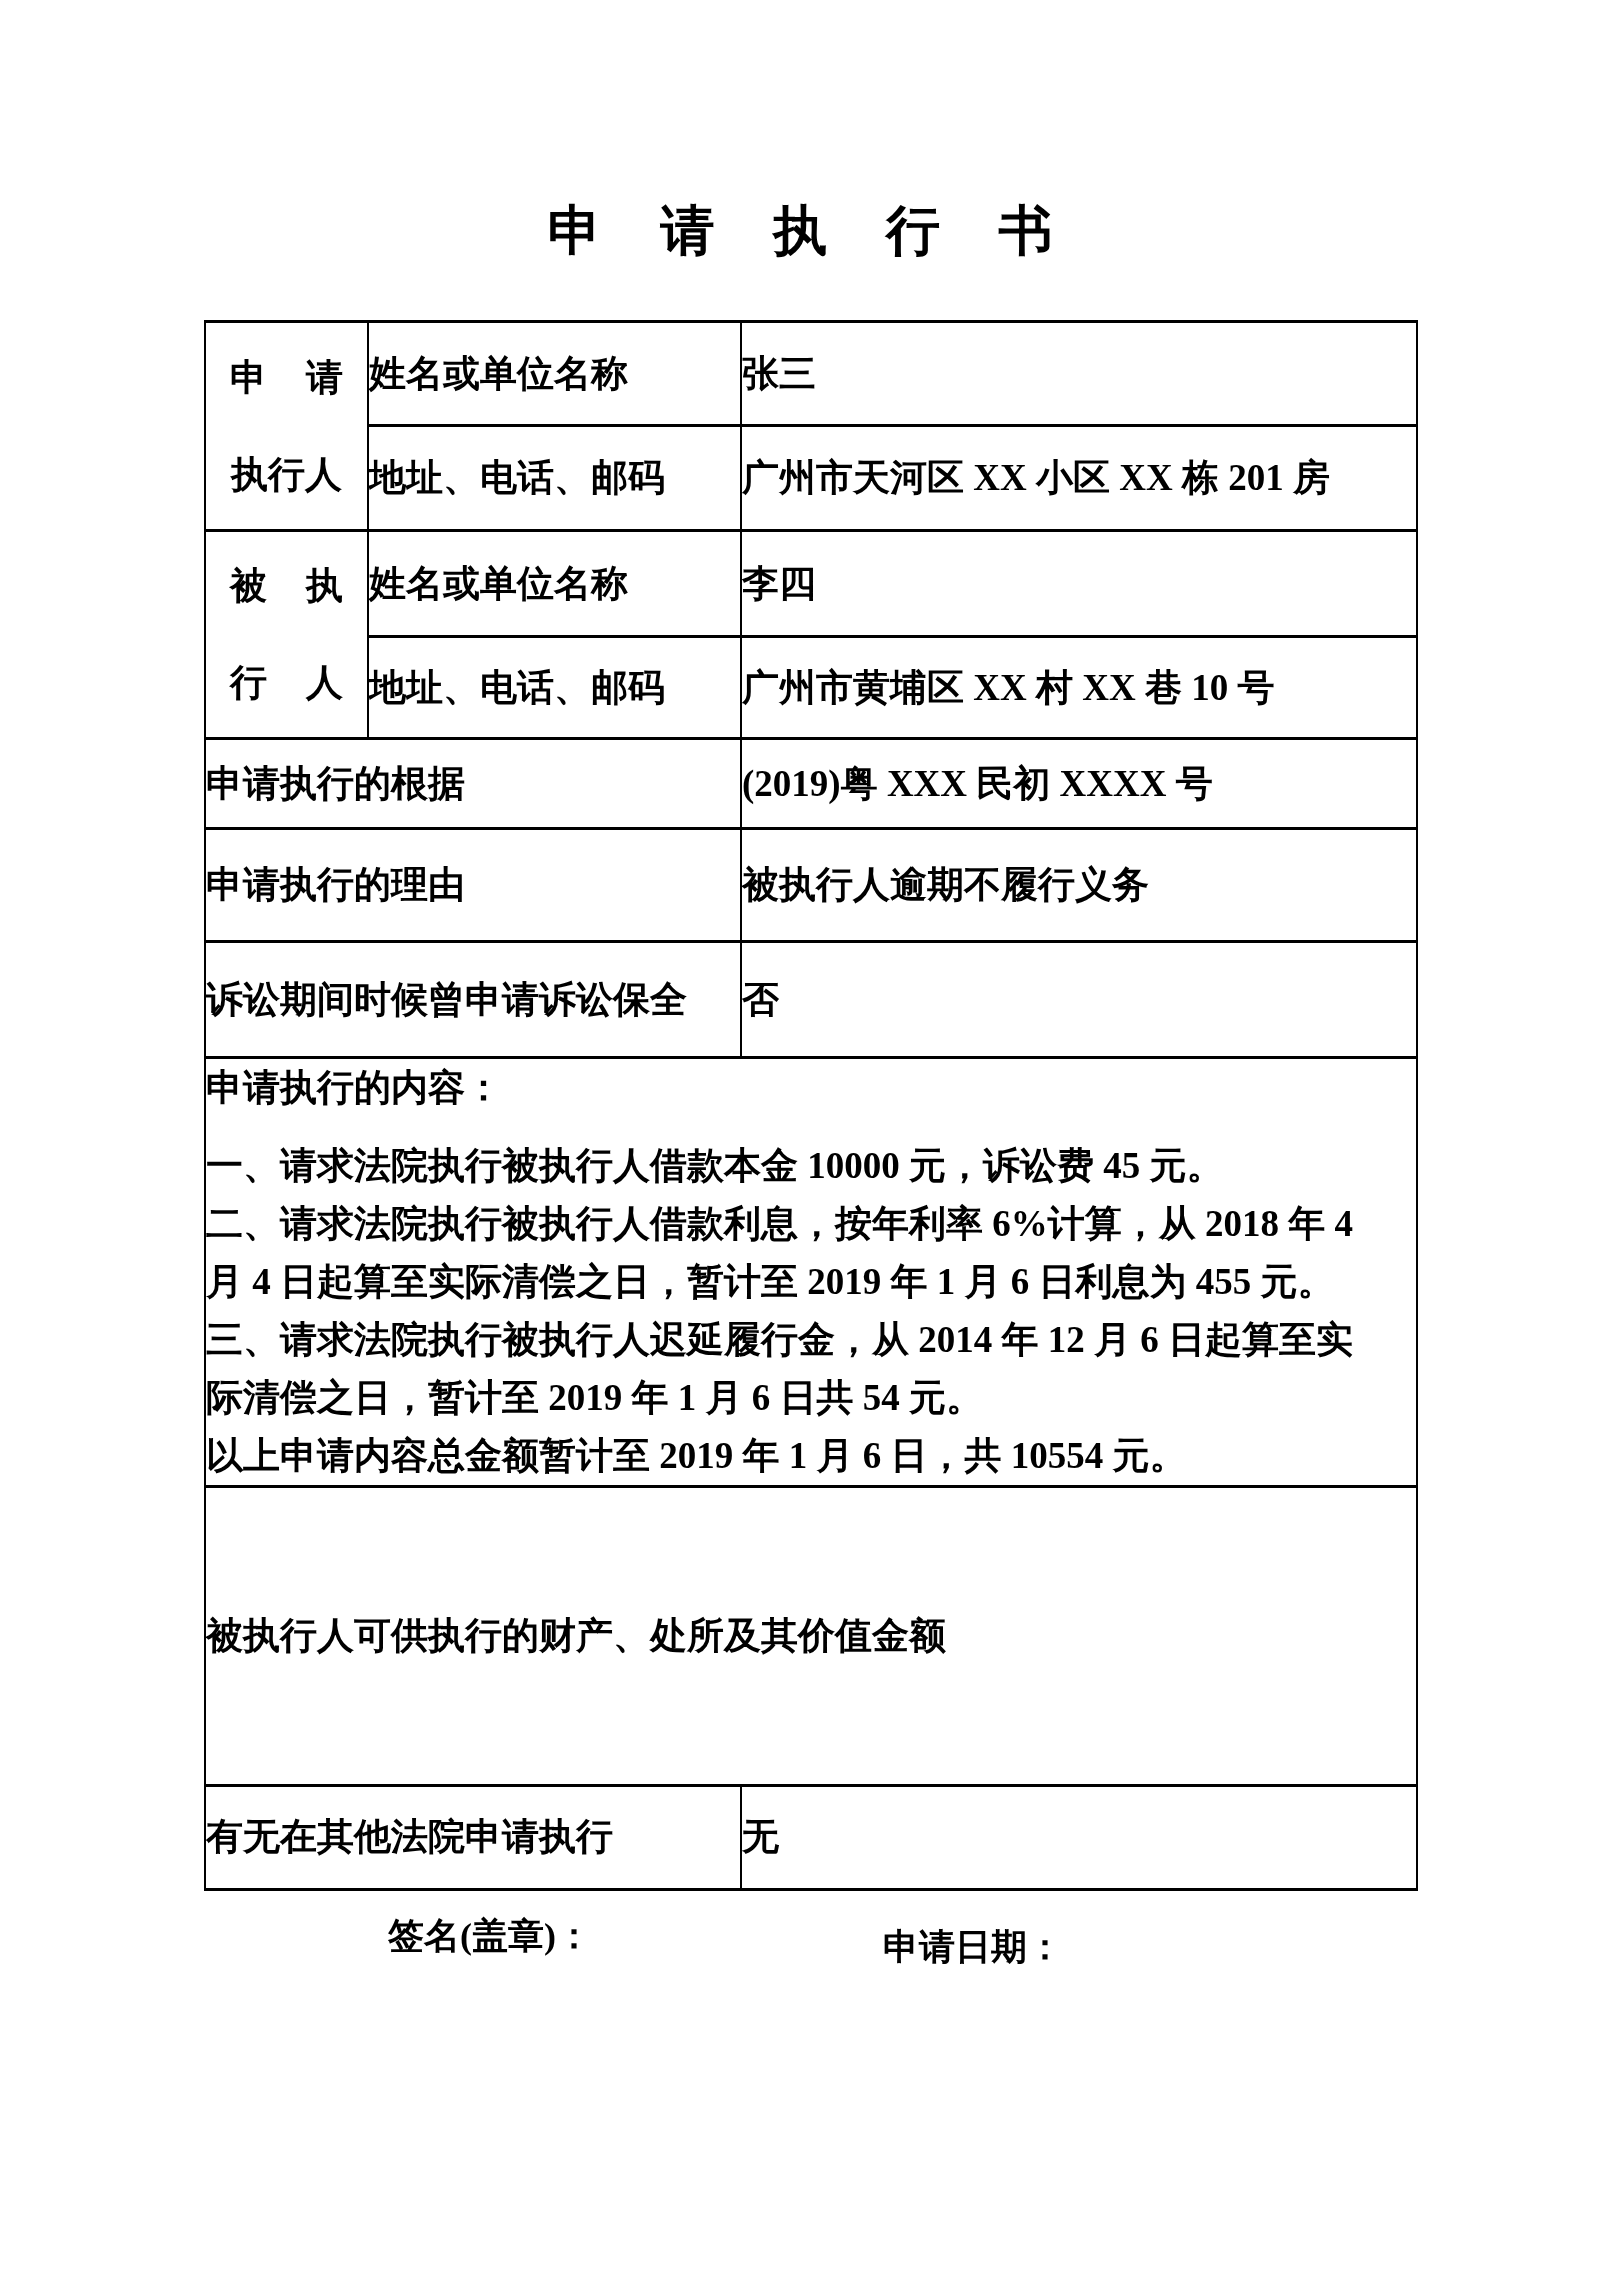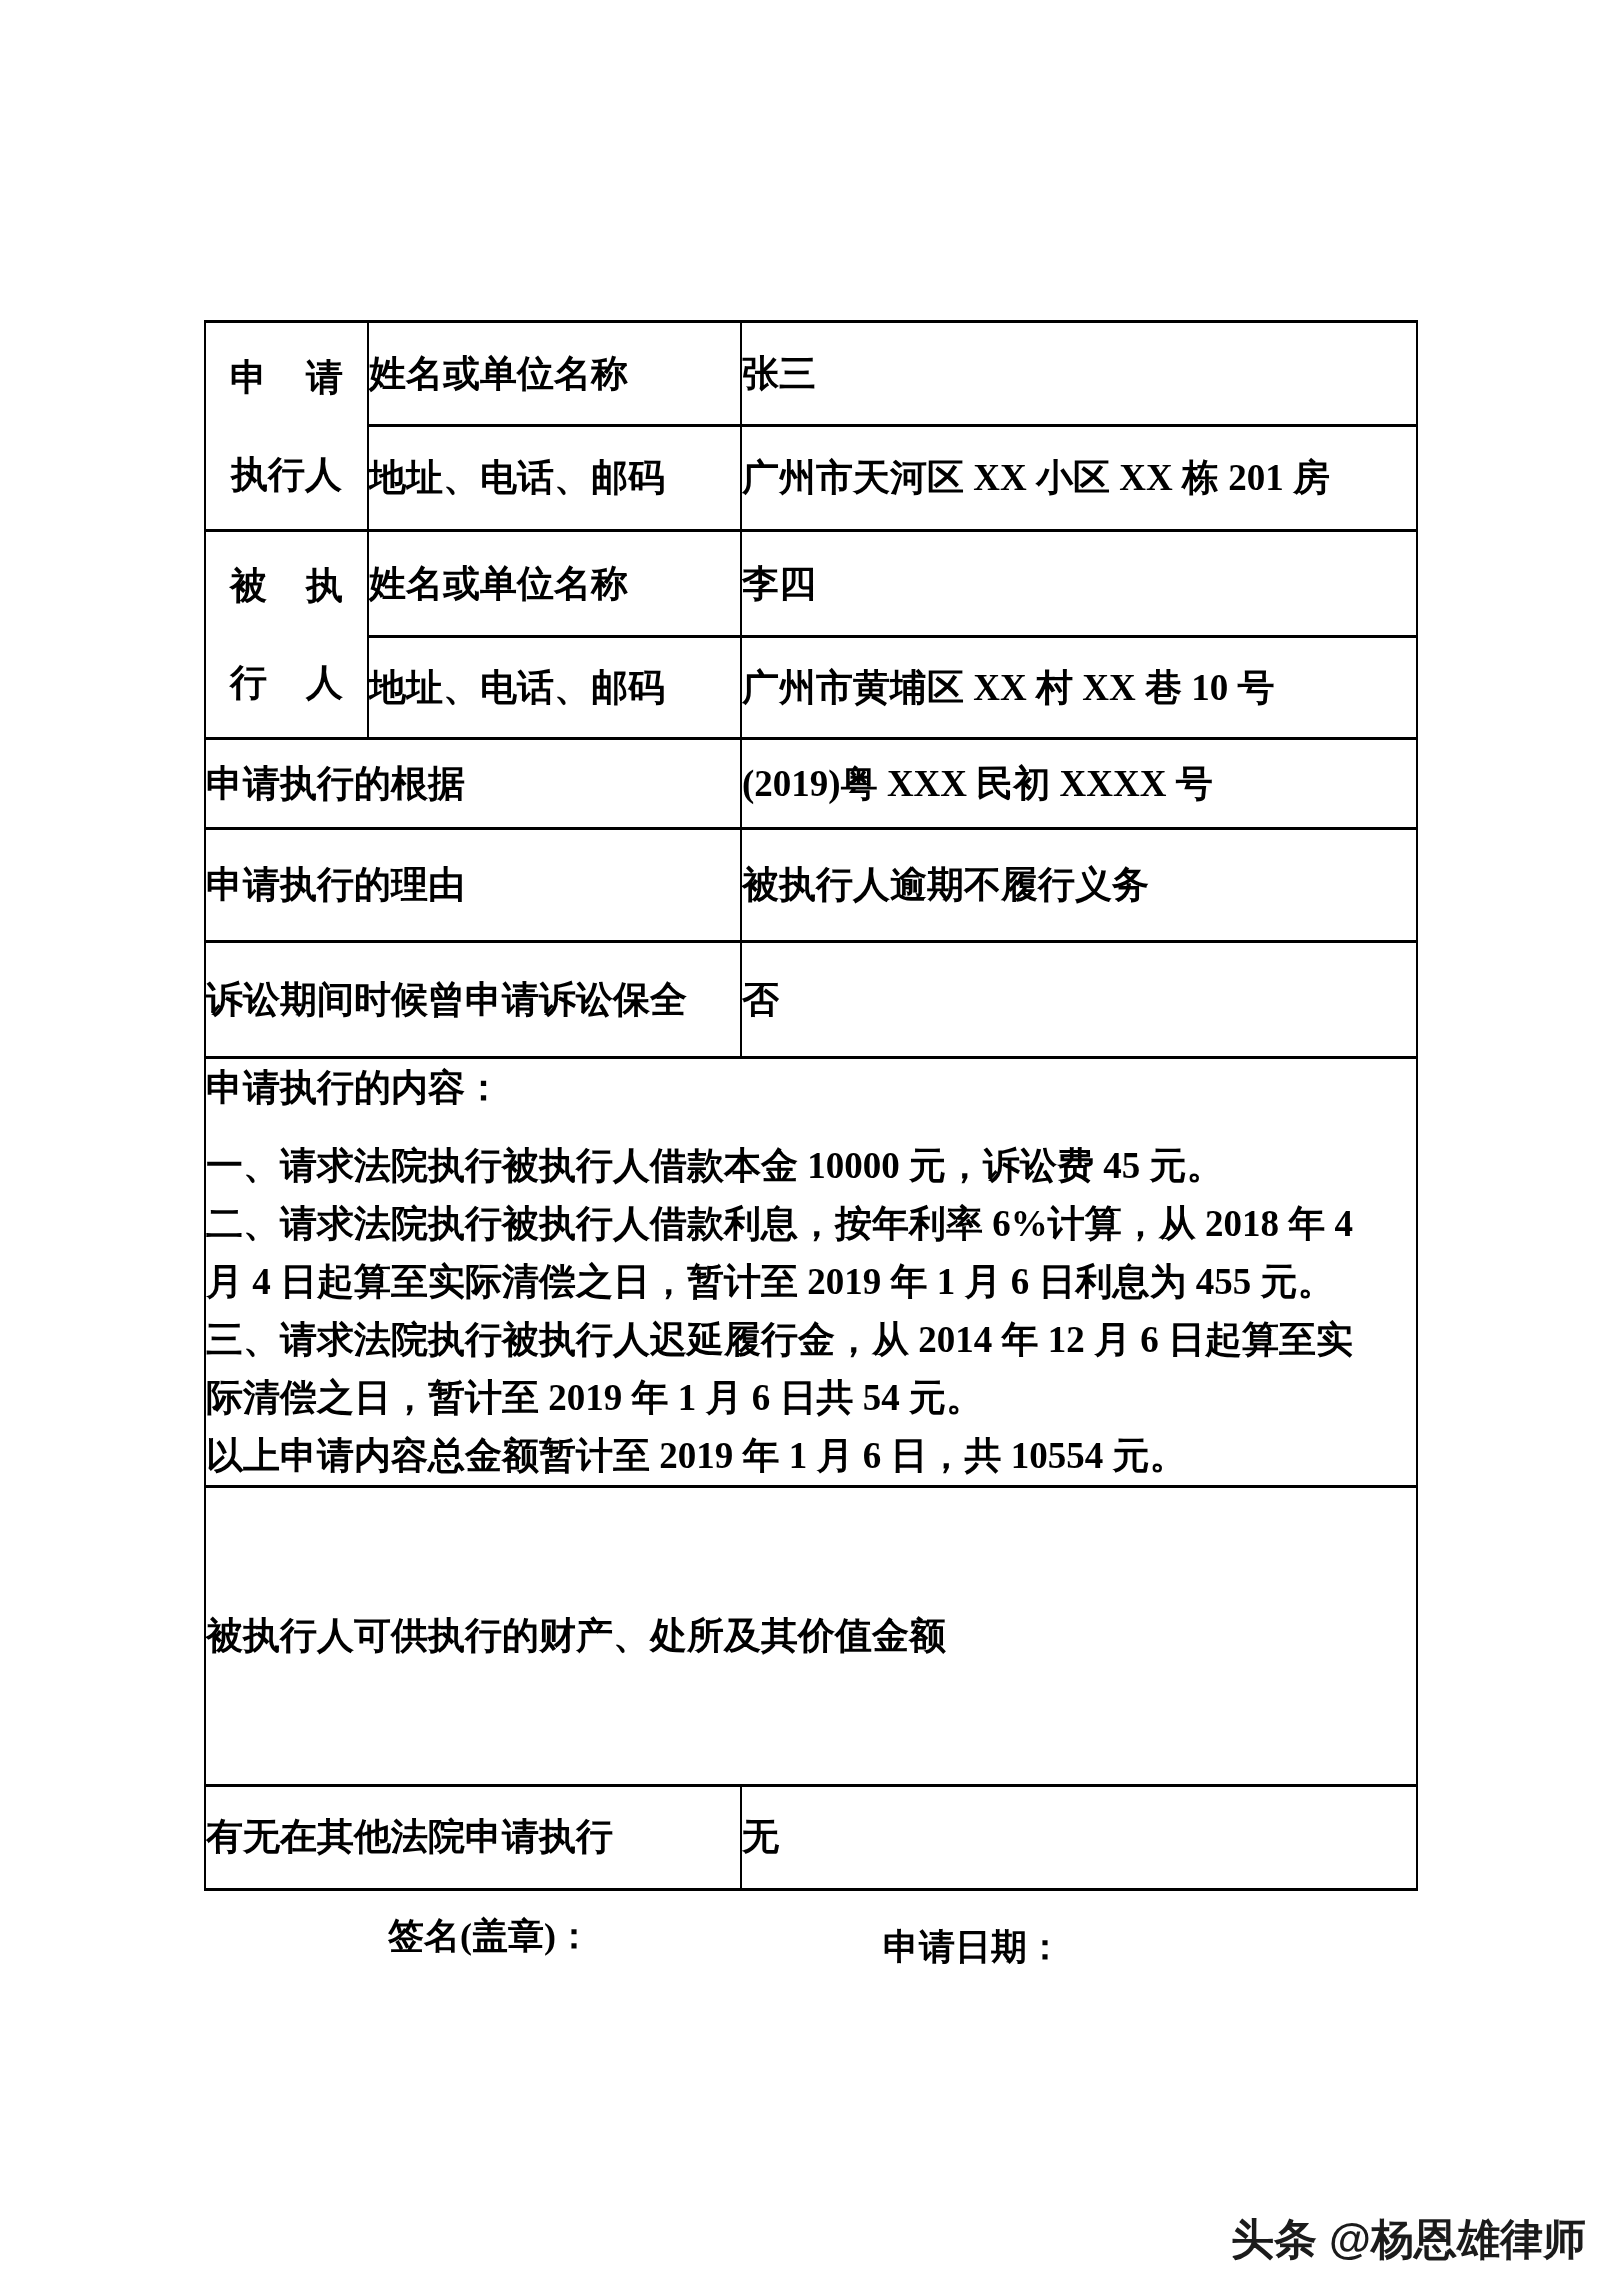--- a/index.html
+++ b/index.html
@@ -111,20 +111,21 @@
     color: #1b1b1b;
     white-space: nowrap;
     text-shadow: 0 1px 0 rgba(255,255,255,0.35);
   }
 </style>
 </head>
 <body>
 
 <div class="page">
 
+  <h1 class="doc-title">申 请 执 行 书</h1>
 
   <table class="form-table">
     <colgroup>
       <col style="width:163px">
       <col style="width:373px">
       <col style="width:676px">
     </colgroup>
     <tbody>
 
       <tr style="height:104px">
@@ -202,16 +203,15 @@
       <tr style="height:104px">
         <td class="center-label" colspan="2">有无在其他法院申请执行</td>
         <td class="value-cell">无</td>
       </tr>
     </tbody>
   </table>
 
   <div class="sig-label">签名(盖章)：</div>
   <div class="date-label">申请日期：</div>
 
-  <div class="watermark">头条 @杨恩雄律师</div>
 
 </div>
 
 
 </body></html>

